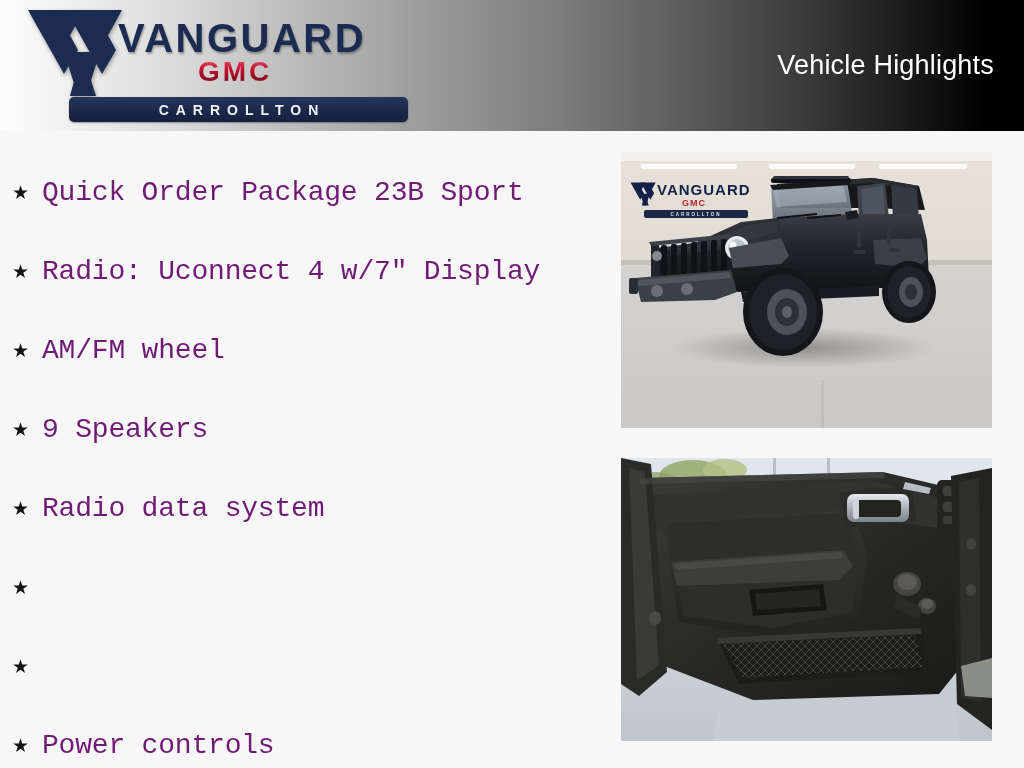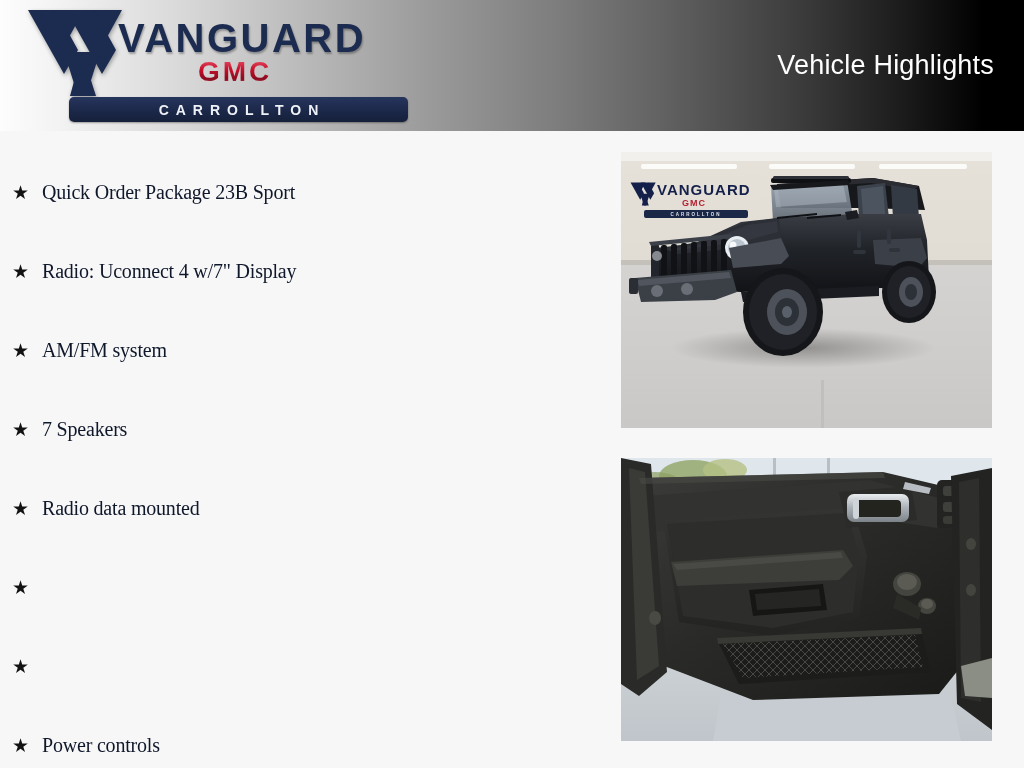--- a/index.html
+++ b/index.html
@@ -76,22 +76,22 @@
   .feature-row {
     display:flex; align-items:center;
     height:79px; padding-left:12px;
   }
   .feature-star {
     width:30px; flex:0 0 30px;
     font-size:19px; color:#121212; line-height:1;
     text-align:left;
   }
   .feature-label {
-    font-size:20px; color:#0f172a;
-    font-family:Liberation Serif, serif;
+    font-size:28px; color:#701a75;
+    font-family:Liberation Mono, monospace;
     letter-spacing:-0.2px; white-space:nowrap;
   }
 
   
   .photo {
     position:absolute; left:621px; width:371px;
     overflow:hidden; background:#dcdcdc;
   }
   .photo-exterior { top:152px; height:276px; }
   .photo-interior { top:458px; height:283px; }
@@ -159,31 +159,31 @@
       <span class="feature-label">Quick Order Package 23B Sport</span>
     </div>
 
     <div class="feature-row">
       <span class="feature-star">★</span>
       <span class="feature-label">Radio: Uconnect 4 w/7" Display</span>
     </div>
 
     <div class="feature-row">
       <span class="feature-star">★</span>
-      <span class="feature-label">AM/FM system</span>
-    </div>
-
-    <div class="feature-row">
-      <span class="feature-star">★</span>
-      <span class="feature-label">7 Speakers</span>
-    </div>
-
-    <div class="feature-row">
-      <span class="feature-star">★</span>
-      <span class="feature-label">Radio data mounted</span>
+      <span class="feature-label">AM/FM wheel</span>
+    </div>
+
+    <div class="feature-row">
+      <span class="feature-star">★</span>
+      <span class="feature-label">9 Speakers</span>
+    </div>
+
+    <div class="feature-row">
+      <span class="feature-star">★</span>
+      <span class="feature-label">Radio data system</span>
     </div>
 
     <div class="feature-row">
       <span class="feature-star">★</span>
     </div>
 
     <div class="feature-row">
       <span class="feature-star">★</span>
     </div>
 

